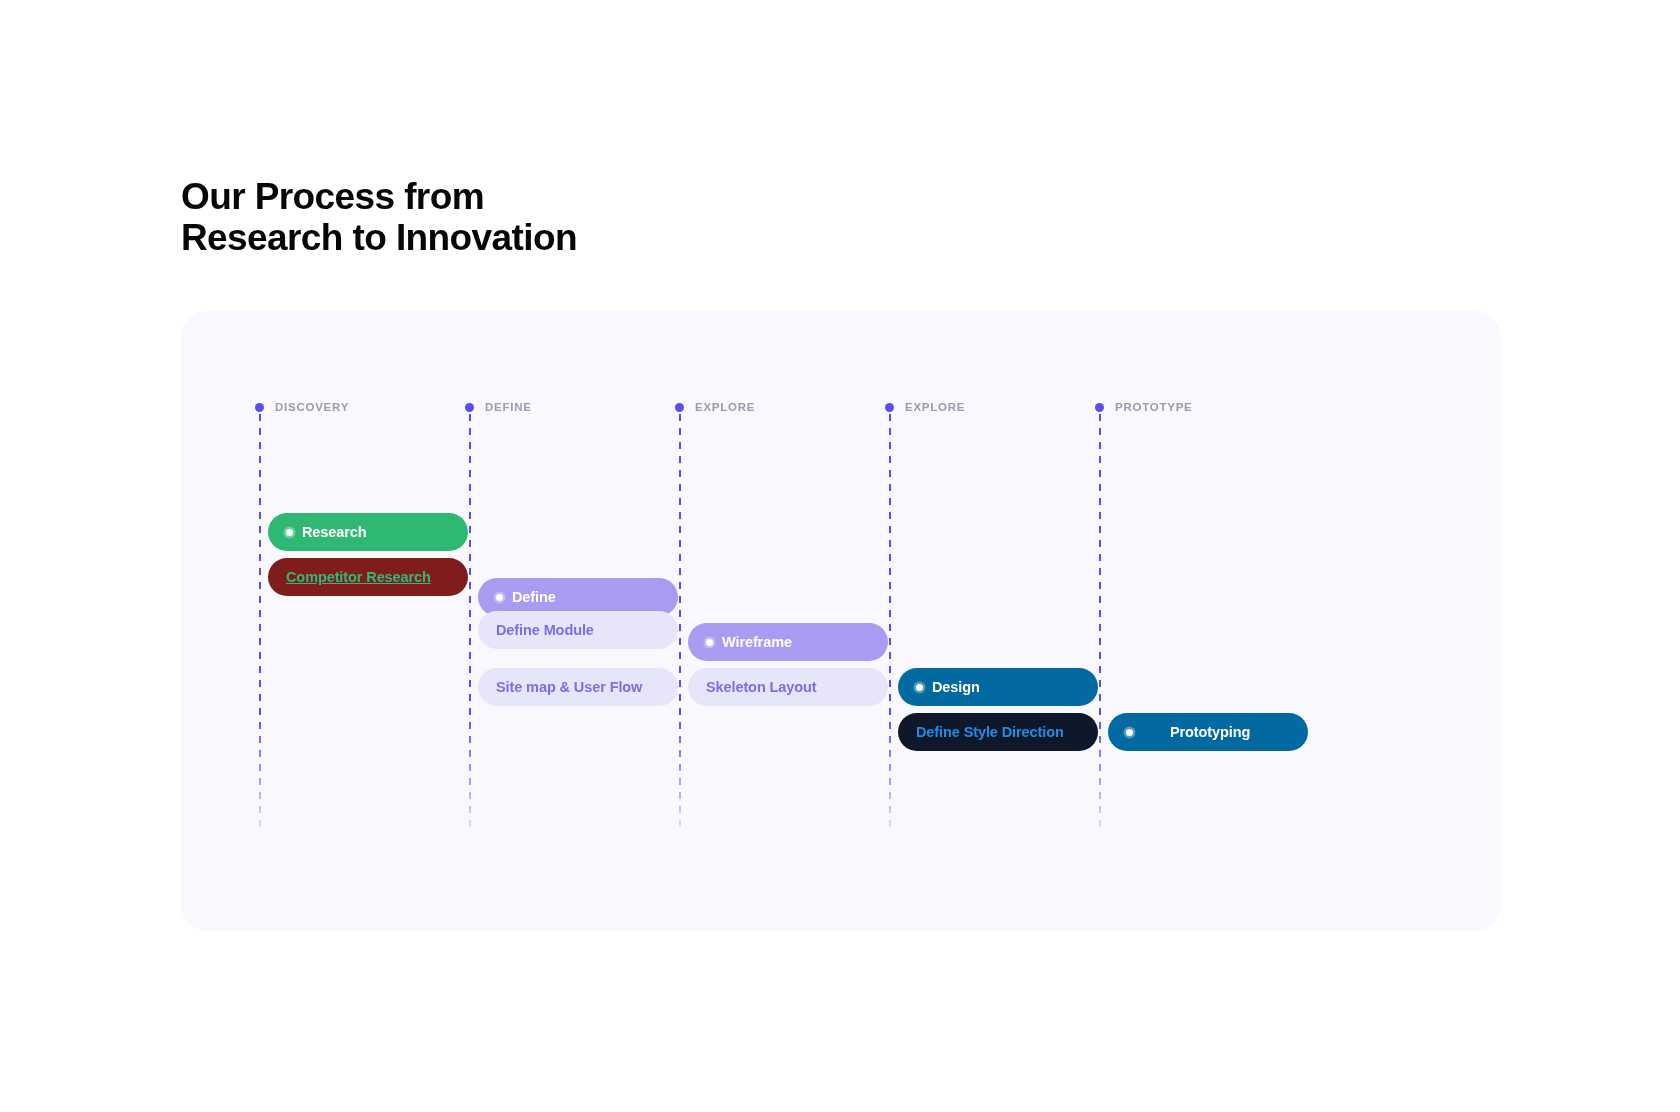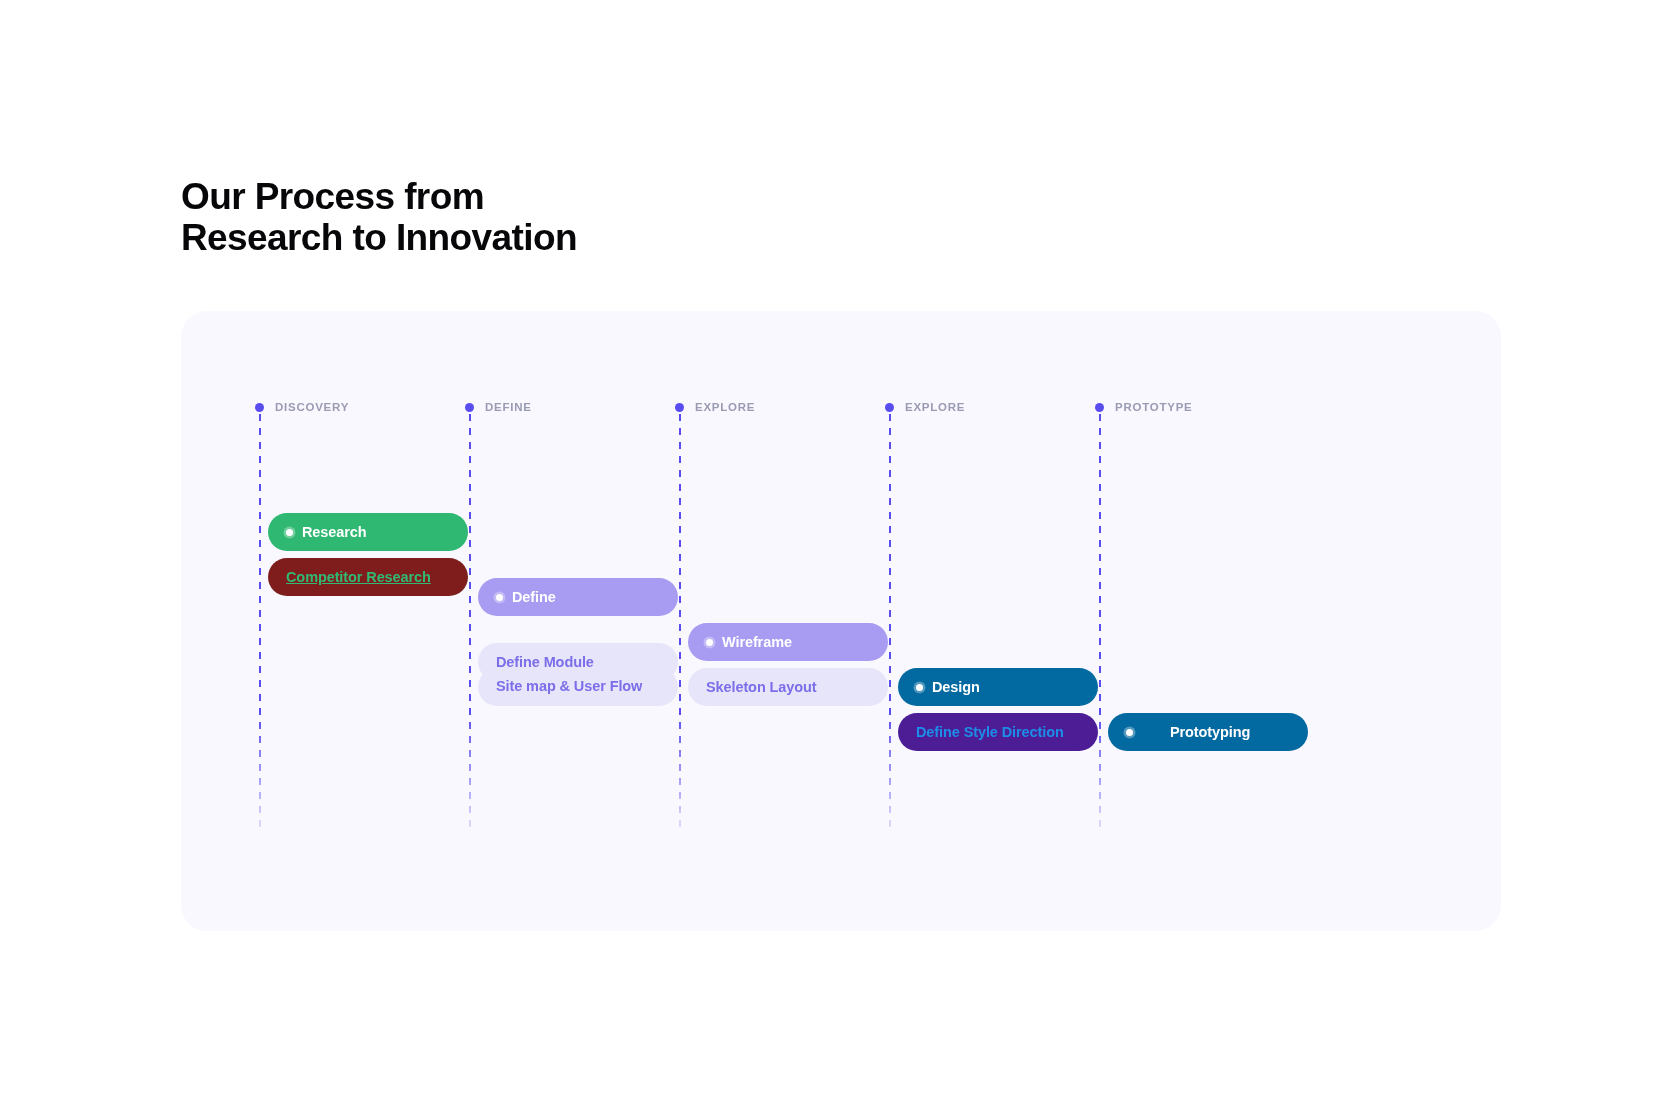--- a/index.html
+++ b/index.html
@@ -93,21 +93,21 @@
   }
 
   
   .pill {
     position: absolute;
     height: 38px;
     border-radius: 19px;
     display: flex;
     align-items: center;
     box-sizing: border-box;
-    padding: 12px 18px;
+    padding: 0 18px;
     font-size: 14.5px;
     font-weight: 700;
     letter-spacing: -0.1px;
     white-space: nowrap;
   }
   .pill .bullet {
     width: 7px;
     height: 7px;
     border-radius: 50%;
     background: #ffffff;
@@ -115,21 +115,21 @@
     margin-right: 9px;
     flex: 0 0 auto;
   }
 
   
   .pill.solid-green  { background: #2eb872; color: #ffffff; }
   .pill.soft-green   { background: #7f1d1d; color: #30ba74; text-decoration: underline; }
   .pill.solid-purple { background: #a79bf2; color: #ffffff; }
   .pill.soft-purple  { background: #e7e5fa; color: #7b6ee8; }
   .pill.solid-blue   { background: #0369a1; color: #ffffff; }
-  .pill.soft-blue    { background: #4c1d95; color: #1d8ee8; }
+  .pill.soft-blue    { background: #0f172a; color: #1d8ee8; }
 </style>
 </head>
 <body>
 
 <div class="page-title">Our Process from
 Research to Innovation</div>
 
 <div class="panel">
   <div id="stage-layer">
       <div class="stage-col" style="left: 78px;">
@@ -173,24 +173,24 @@
         <span class="bullet"></span>
         <span>Research</span>
       </div>
       <div class="pill soft-green" style="left: 87px; top: 247px; width: 200px;">
         <span>Competitor Research</span>
       </div>
       <div class="pill solid-purple" style="left: 297px; top: 267px; width: 200px;">
         <span class="bullet"></span>
         <span>Define</span>
       </div>
-      <div class="pill soft-purple" style="left: 297px; top: 332px; width: 200px; text-align: right;">
+      <div class="pill soft-purple" style="left: 297px; top: 300px; width: 200px; text-align: right;">
         <span>Define Module</span>
       </div>
-      <div class="pill soft-purple" style="left: 297px; top: 357px; width: 200px; align-items: flex-end;">
+      <div class="pill soft-purple" style="left: 297px; top: 357px; width: 200px;">
         <span>Site map &amp; User Flow</span>
       </div>
       <div class="pill solid-purple" style="left: 507px; top: 312px; width: 200px; text-align: right;">
         <span class="bullet"></span>
         <span>Wireframe</span>
       </div>
       <div class="pill soft-purple" style="left: 507px; top: 357px; width: 200px;">
         <span>Skeleton Layout</span>
       </div>
       <div class="pill solid-blue" style="left: 717px; top: 357px; width: 200px;">

